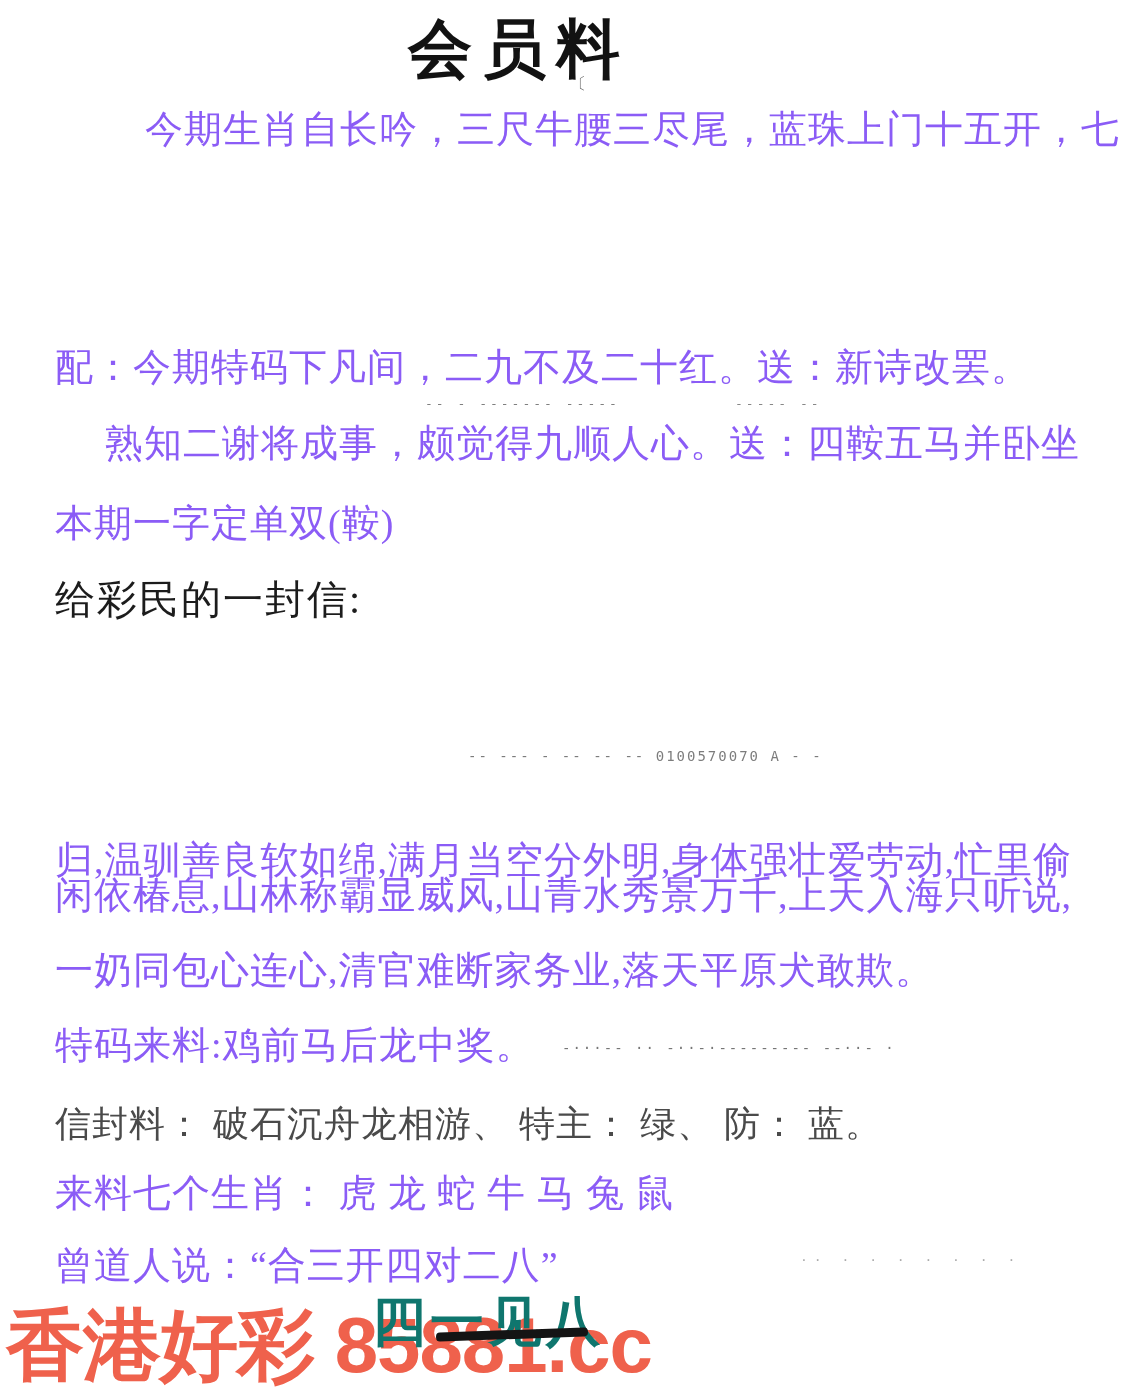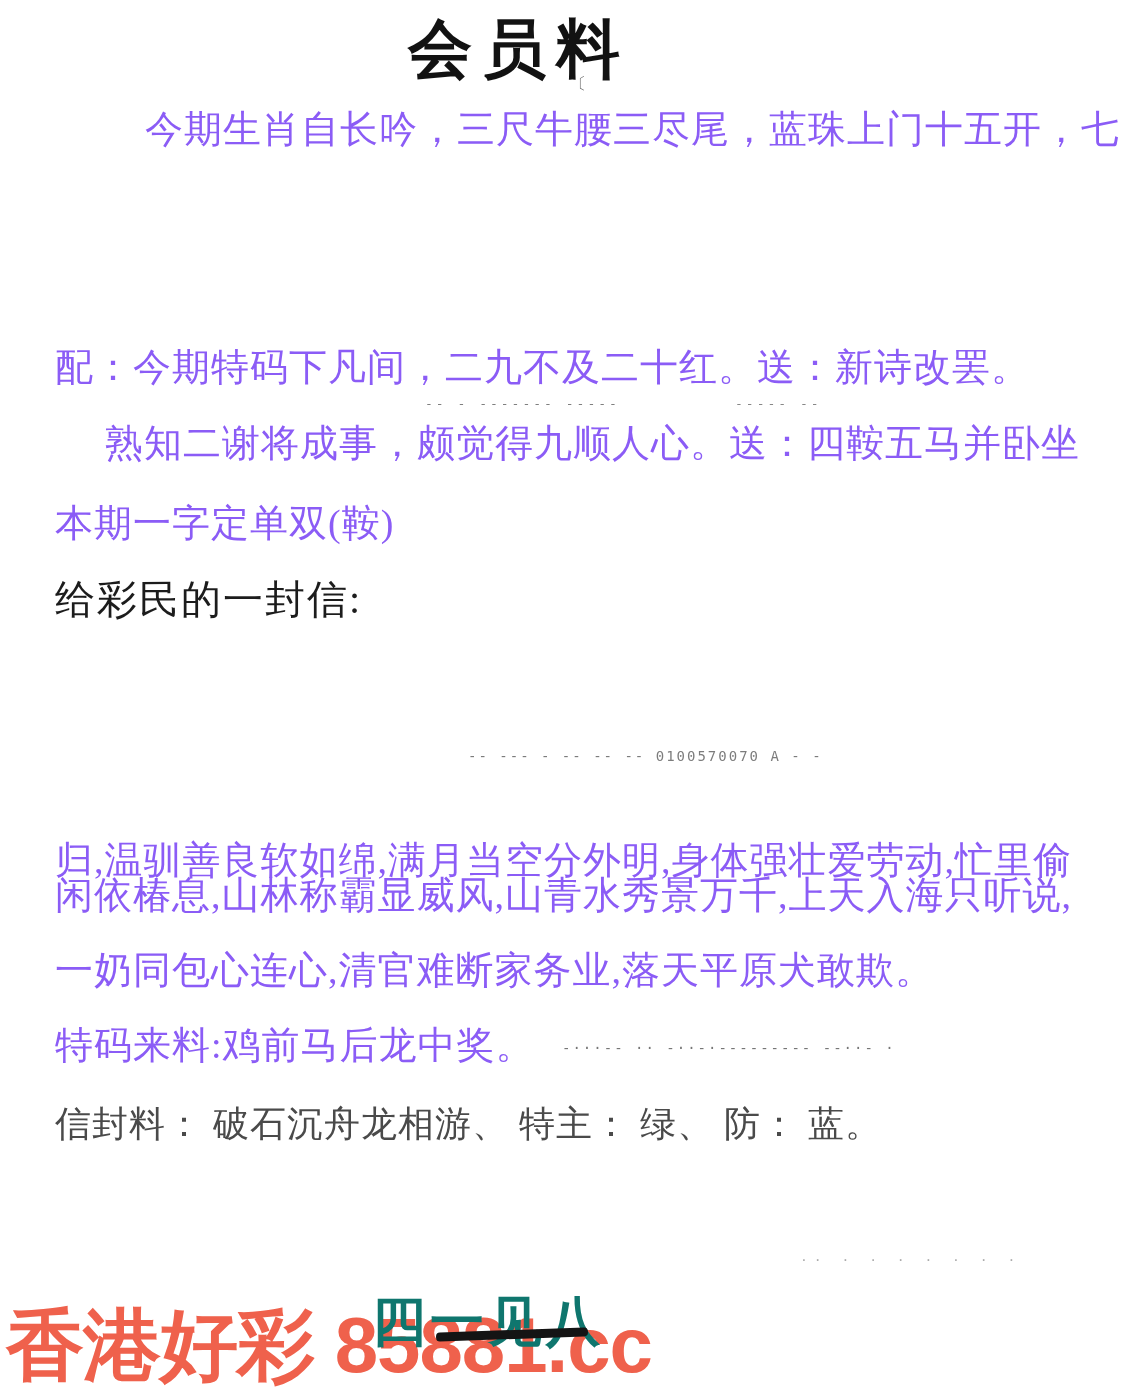--- a/index.html
+++ b/index.html
@@ -103,20 +103,22 @@
   <span class="artifact a-tiny">-- --- - -- -- -- 0100570070 A - -</span>
 
   <div class="ln l10">归,温驯善良软如绵,满月当空分外明,身体强壮爱劳动,忙里偷</div>
   <div class="ln l11">闲依椿息,山林称霸显威风,山青水秀景万千,上天入海只听说,</div>
   <div class="ln l12">一奶同包心连心,清官难断家务业,落天平原犬敢欺。</div>
 
   <div class="ln l13">特码来料:鸡前马后龙中奖。</div>
   <span class="artifact a-dash13">-···-- ·· -··-·--------- --··- ·</span>
 
   <div class="ln l14">信封料： 破石沉舟龙相游、 特主： 绿、 防： 蓝。</div>
+  <div class="ln l15">来料七个生肖： 虎 龙 蛇 牛 马 兔 鼠</div>
 
+  <div class="ln l16">曾道人说：“合三开四对二八”</div>
   <span class="artifact a-dots16">·· · · ·  · ·  · ·</span>
 
   <div class="watermark" style="color: rgb(239, 97, 76);">香港好彩 85881.cc</div>
   <div class="overlay-text">四一见八</div>
   <div class="overlay-stroke"></div>
 
 </div>
 
 </body></html>

